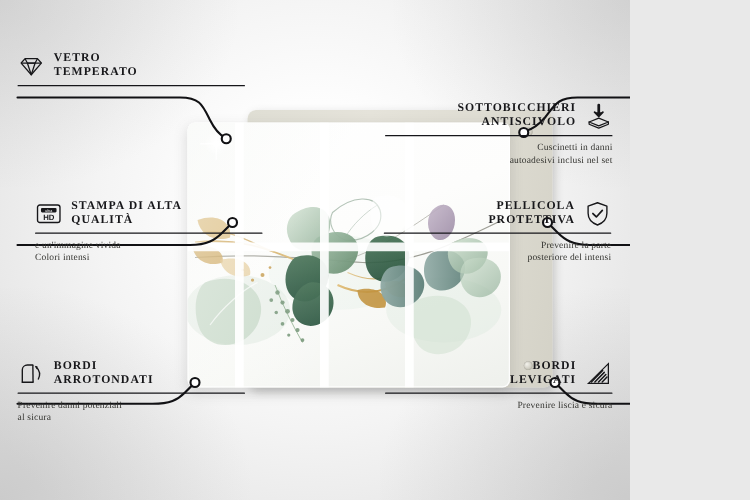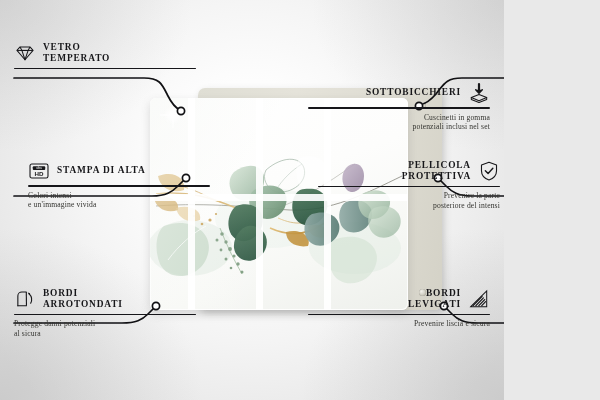--- a/index.html
+++ b/index.html
@@ -237,57 +237,59 @@
         <div class="title">TEMPERATO</div>
       </div>
     </div>
     <div class="rule"></div>
   </div>
 
   <div class="callout right" style="right:14px; top:42px;margin-top:40px;">
     <div class="head">
       <div>
         <div class="title">SOTTOBICCHIERI</div>
+        <div class="title">ANTISCIVOLO</div>
       </div>
       <svg class="ico" viewBox="0 0 24 24">
         <g fill="none" stroke="#17171a" stroke-width="1.1" stroke-linejoin="round" stroke-linecap="round">
           <path d="M12 2.2 V9.4" stroke-width="2.4"></path>
           <path d="M8.4 8.4 L12 12.2 L15.6 8.4" stroke-width="1.6" fill="#17171a"></path>
           <path d="M12 13.6 L3.6 17.0 L12 20.4 L20.4 17.0 Z"></path>
           <path d="M3.6 17.0 V19.0 L12 22.4 L20.4 19.0 V17.0"></path>
         </g>
       </svg>
     </div>
     <div class="rule"></div>
     <div class="desc">
-      <div>Cuscinetti in gomma</div>
-      <div>potenziali inclusi nel set</div>
+      <div>Cuscinetti in danni</div>
+      <div>autoadesivi inclusi nel set</div>
     </div>
   </div>
 
   <div class="callout left" style="left:28px; top:160px;">
     <div class="head">
       <svg class="ico" viewBox="0 0 24 24">
         <rect x="2.2" y="4.4" width="19.6" height="15.2" rx="2" fill="none" stroke="#17171a" stroke-width="1.2"></rect>
         <rect x="5.2" y="6.9" width="13.6" height="4.0" rx="1" fill="#17171a"></rect>
         <text x="12" y="10.2" font-family="Liberation Sans, sans-serif" font-size="3.2" fill="#ffffff" text-anchor="middle">ultra</text>
         <text x="12" y="17.6" font-family="Liberation Sans, sans-serif" font-size="6.8" font-weight="bold" fill="#17171a" text-anchor="middle">HD</text>
       </svg>
       <div>
         <div class="title">STAMPA DI ALTA</div>
-      </div>
-    </div>
-    <div class="rule"></div>
-    <div class="desc">
+        <div class="title">QUALITÀ</div>
+      </div>
+    </div>
+    <div class="rule"></div>
+    <div class="desc">
+      <div>e un'immagine vivida</div>
       <div>Colori intensi</div>
-      <div>e un'immagine vivida</div>
-    </div>
-  </div>
-
-  <div class="callout right" style="right:4px; top:160px;">
+    </div>
+  </div>
+
+  <div class="callout right" style="right:15px; top:160px;">
     <div class="head">
       <div>
         <div class="title">PELLICOLA</div>
         <div class="title">PROTETTIVA</div>
       </div>
       <svg class="ico" viewBox="0 0 24 24">
         <path d="M12 2.4 L20.2 5.4 V11.6 C20.2 16.6 16.6 20.2 12 21.8 C7.4 20.2 3.8 16.6 3.8 11.6 V5.4 Z" fill="none" stroke="#17171a" stroke-width="1.2" stroke-linejoin="round"></path>
         <path d="M8.0 11.8 L11.0 14.8 L16.2 9.0" fill="none" stroke="#17171a" stroke-width="1.5" stroke-linecap="round" stroke-linejoin="round"></path>
       </svg>
     </div>
@@ -307,21 +309,21 @@
         <path d="M16.4 6.2 C19.4 9.2 19.8 13.4 18.2 16.6" fill="none" stroke="#17171a" stroke-width="1.2" stroke-linecap="round"></path>
         <path d="M15.0 5.0 L17.6 5.6 L16.8 8.2 Z" fill="#17171a"></path>
       </svg>
       <div>
         <div class="title">BORDI</div>
         <div class="title">ARROTONDATI</div>
       </div>
     </div>
     <div class="rule"></div>
     <div class="desc">
-      <div>Protegge danni potenziali</div>
+      <div>Prevenire danni potenziali</div>
       <div>al sicura</div>
     </div>
   </div>
 
   <div class="callout right" style="right:14px; top:288px;">
     <div class="head">
       <div>
         <div class="title">BORDI</div>
         <div class="title">LEVIGATI</div>
       </div>

